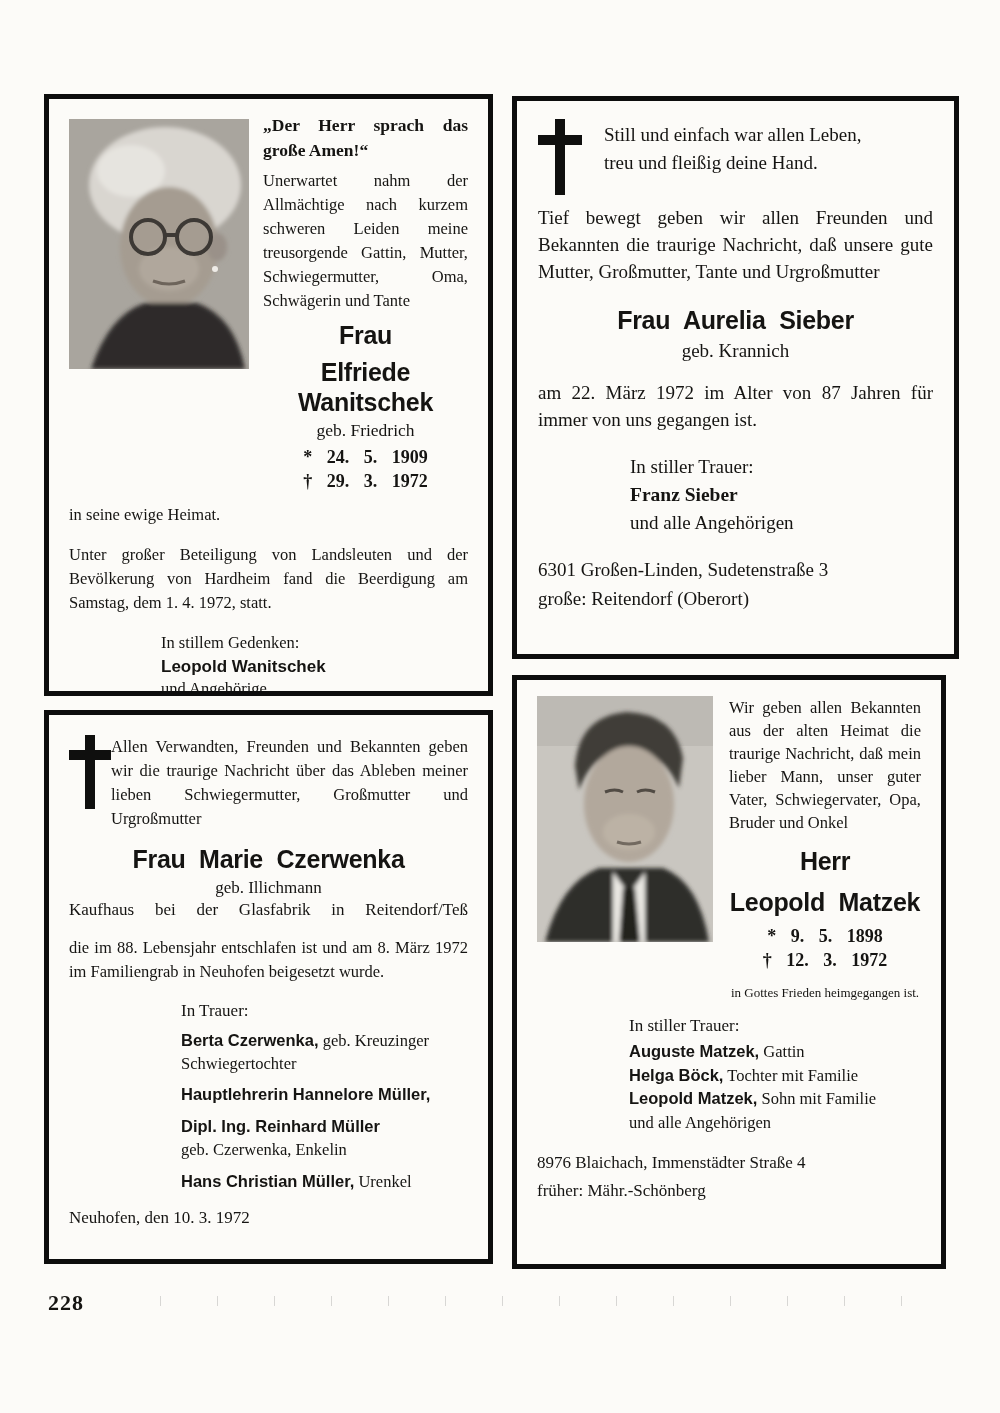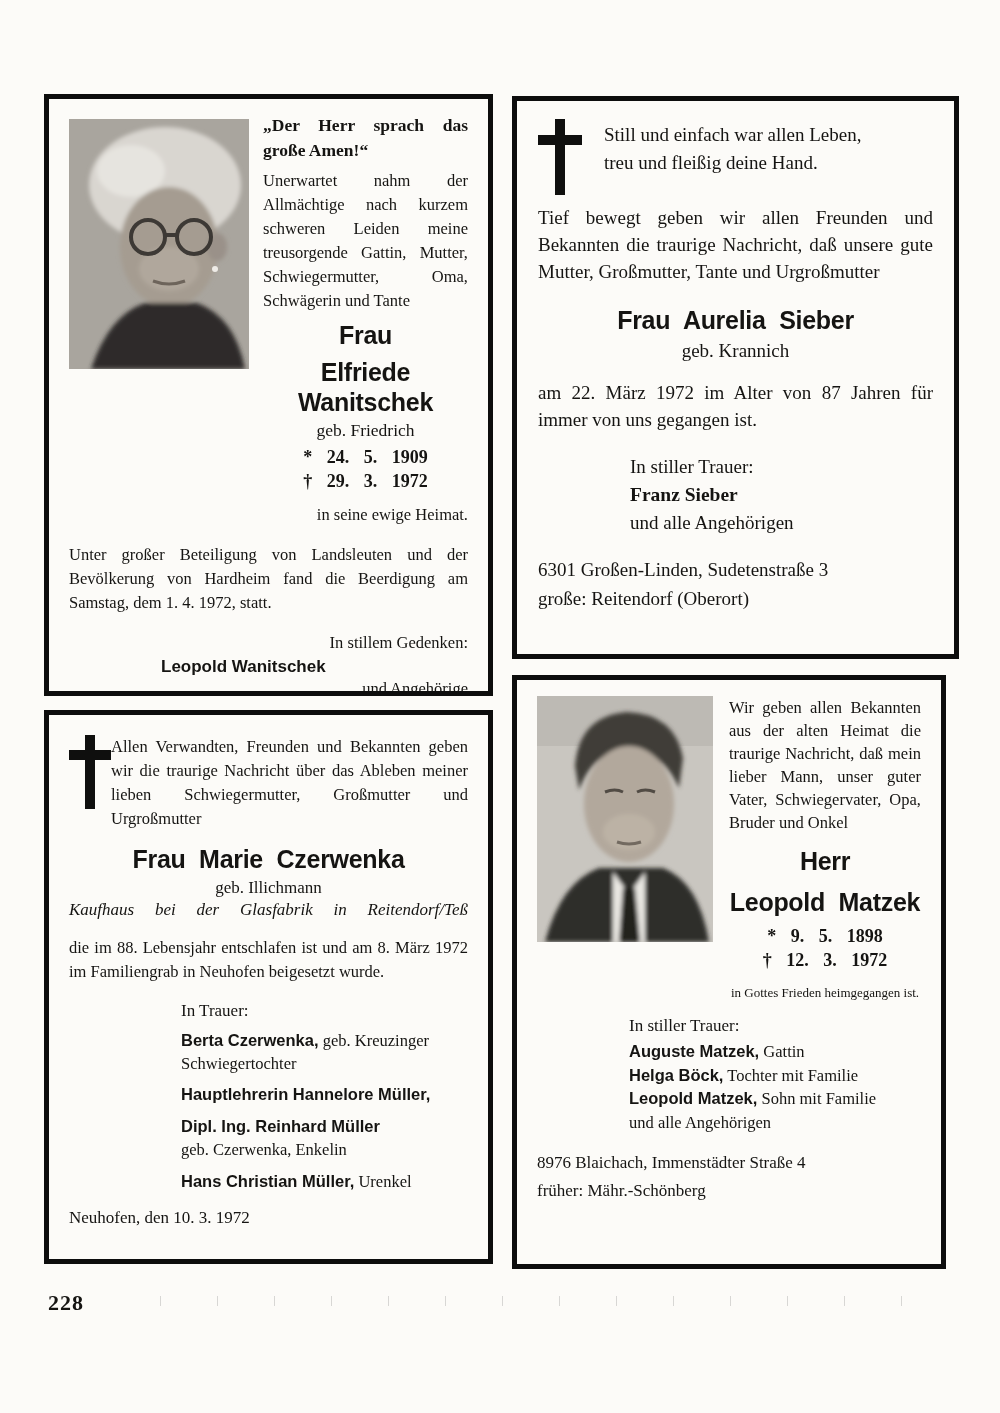--- a/index.html
+++ b/index.html
@@ -22,21 +22,21 @@
   }
   #box-wanitschek{left:44px;top:94px;width:449px;height:602px;padding:14px 20px 10px 20px;}
   #box-sieber{left:512px;top:96px;width:447px;height:563px;padding:16px 21px 12px 21px;}
   #box-czerwenka{left:44px;top:710px;width:449px;height:554px;padding:20px 20px 14px 20px;}
   #box-matzek{left:512px;top:675px;width:434px;height:594px;padding:16px 20px 12px 20px;}
 
   .row{display:flex;align-items:flex-start;}
   .photo{flex:none;line-height:0;}
   .col{flex:1;min-width:0;}
 
-  .body{font-size:16.5px;line-height:1.45;text-align:right;}
+  .body{font-size:16.5px;line-height:1.45;}
   .body-lg{font-size:19px;line-height:1.42;}
   .just{text-align:justify;}
   .sans-bold{font-family:"Liberation Sans", sans-serif;font-weight:bold;}
 
   .headline{
     font-family:"Liberation Sans", sans-serif;
     font-weight:bold;
     text-align:center;
     font-size:25px;line-height:1.18;
     word-spacing:7px;
@@ -89,21 +89,21 @@
   #box-sieber .headline{margin-top:20px;}
   #box-sieber .maiden{font-size:19px;margin-top:5px;}
   #box-sieber .para2{margin-top:18px;}
   #box-sieber .mourners{margin:16px 0 0 92px;font-size:19px;line-height:1.45;}
   #box-sieber .mourner-main{font-weight:bold;font-size:19.5px;}
   #box-sieber .addr{margin-top:18px;font-size:19px;}
 
   #box-czerwenka .cross-row .intro{margin-left:18px;}
   #box-czerwenka .headline{margin-top:14px;}
   #box-czerwenka .maiden{font-size:17px;margin-top:4px;}
-  #box-czerwenka .kaufhaus{font-size:17px;margin-top:2px;text-align:justify;text-align-last:justify;font-style:italic;}
+  #box-czerwenka .kaufhaus{font-size:17px;margin-top:2px;text-align:justify;text-align-last:justify;}
   #box-czerwenka .death{margin-top:16px;}
   #box-czerwenka .mourn-label{margin:13px 0 0 112px;font-size:17px;}
   #box-czerwenka .m-list{margin-left:112px;font-size:16.5px;line-height:1.42;}
   #box-czerwenka .m-line{margin-top:8px;}
   #box-czerwenka .m-line.cont{margin-top:0;}
   #box-czerwenka .dateline{margin-top:15px;font-size:17px;}
 
   #box-matzek .col{padding-left:16px;}
   #box-matzek .intro{font-size:16.5px;line-height:1.4;}
   #box-matzek .headline{margin-top:12px;}

